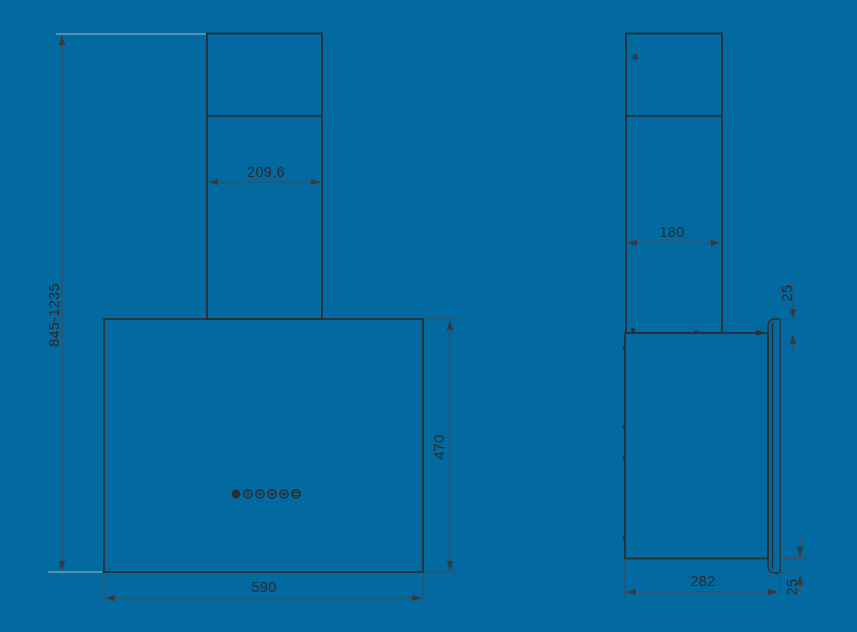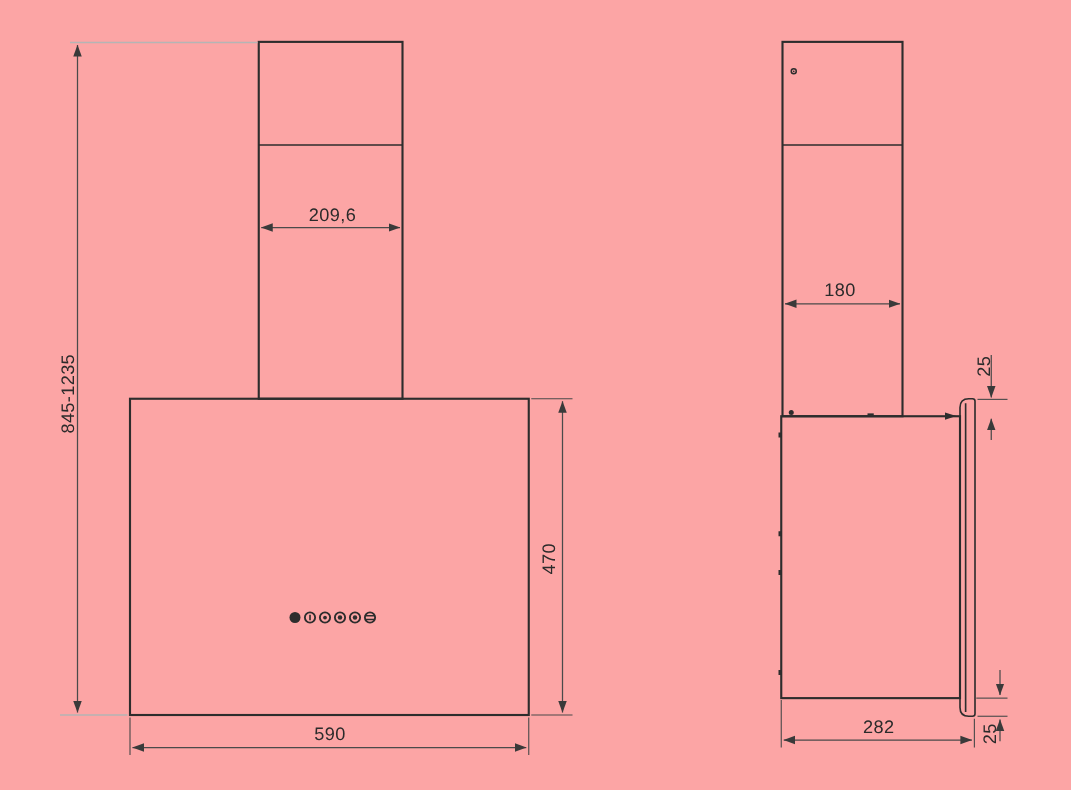--- a/index.html
+++ b/index.html
@@ -4,21 +4,21 @@
 <style>
   html, body {
     margin: 0;
     padding: 0;
     background: #ffffff;
   }
   .canvas {
     position: relative;
     width: 857px;
     height: 632px;
-    background: #fca5a5;
+    background: #0369a1;
     overflow: hidden;
     font-family: "Liberation Sans", sans-serif;
   }
   svg { display: block; }
 
   
   .outline   { fill: none; stroke: #2d2d2d; stroke-width: 1.7; }
   .outline-thin { fill: none; stroke: #2d2d2d; stroke-width: 1.3; }
   .dimline   { fill: none; stroke: #4a4a4a; stroke-width: 1; }
   .extline   { fill: none; stroke: #4a4a4a; stroke-width: 0.9; }

